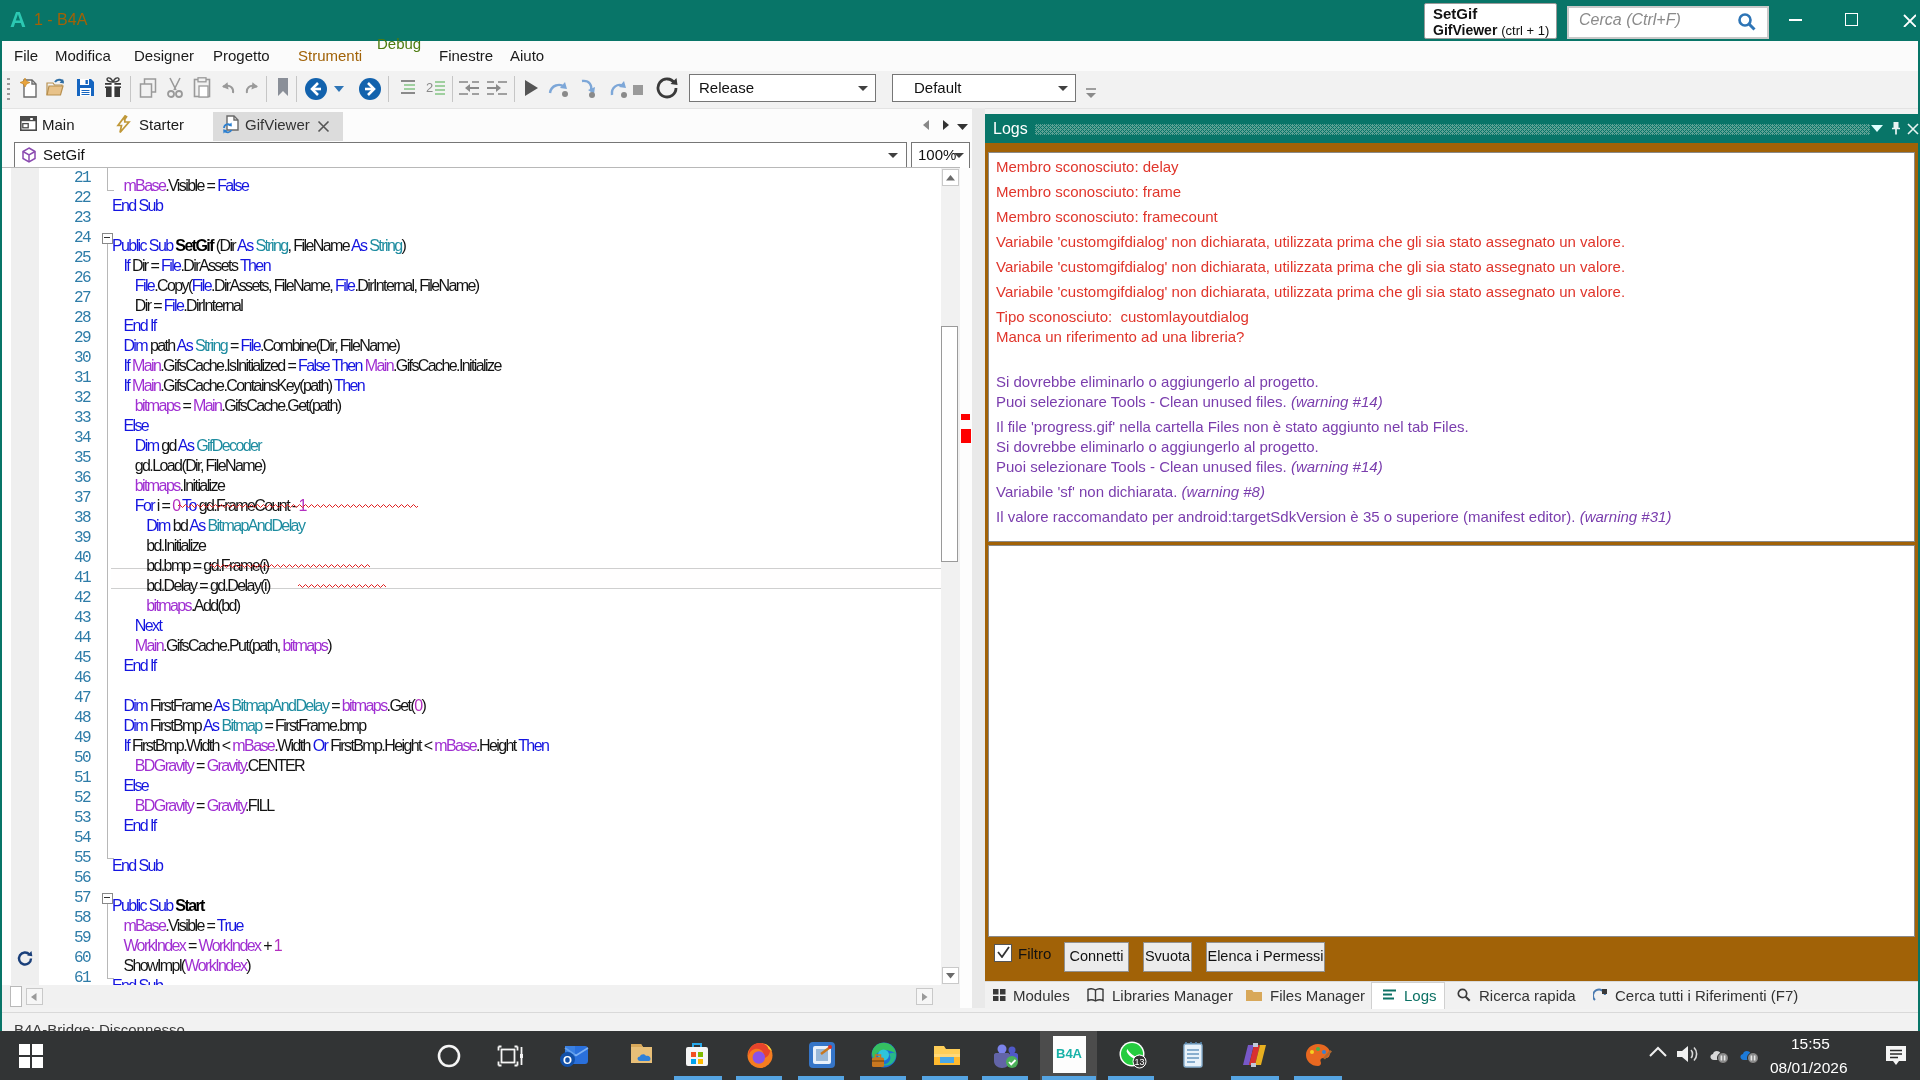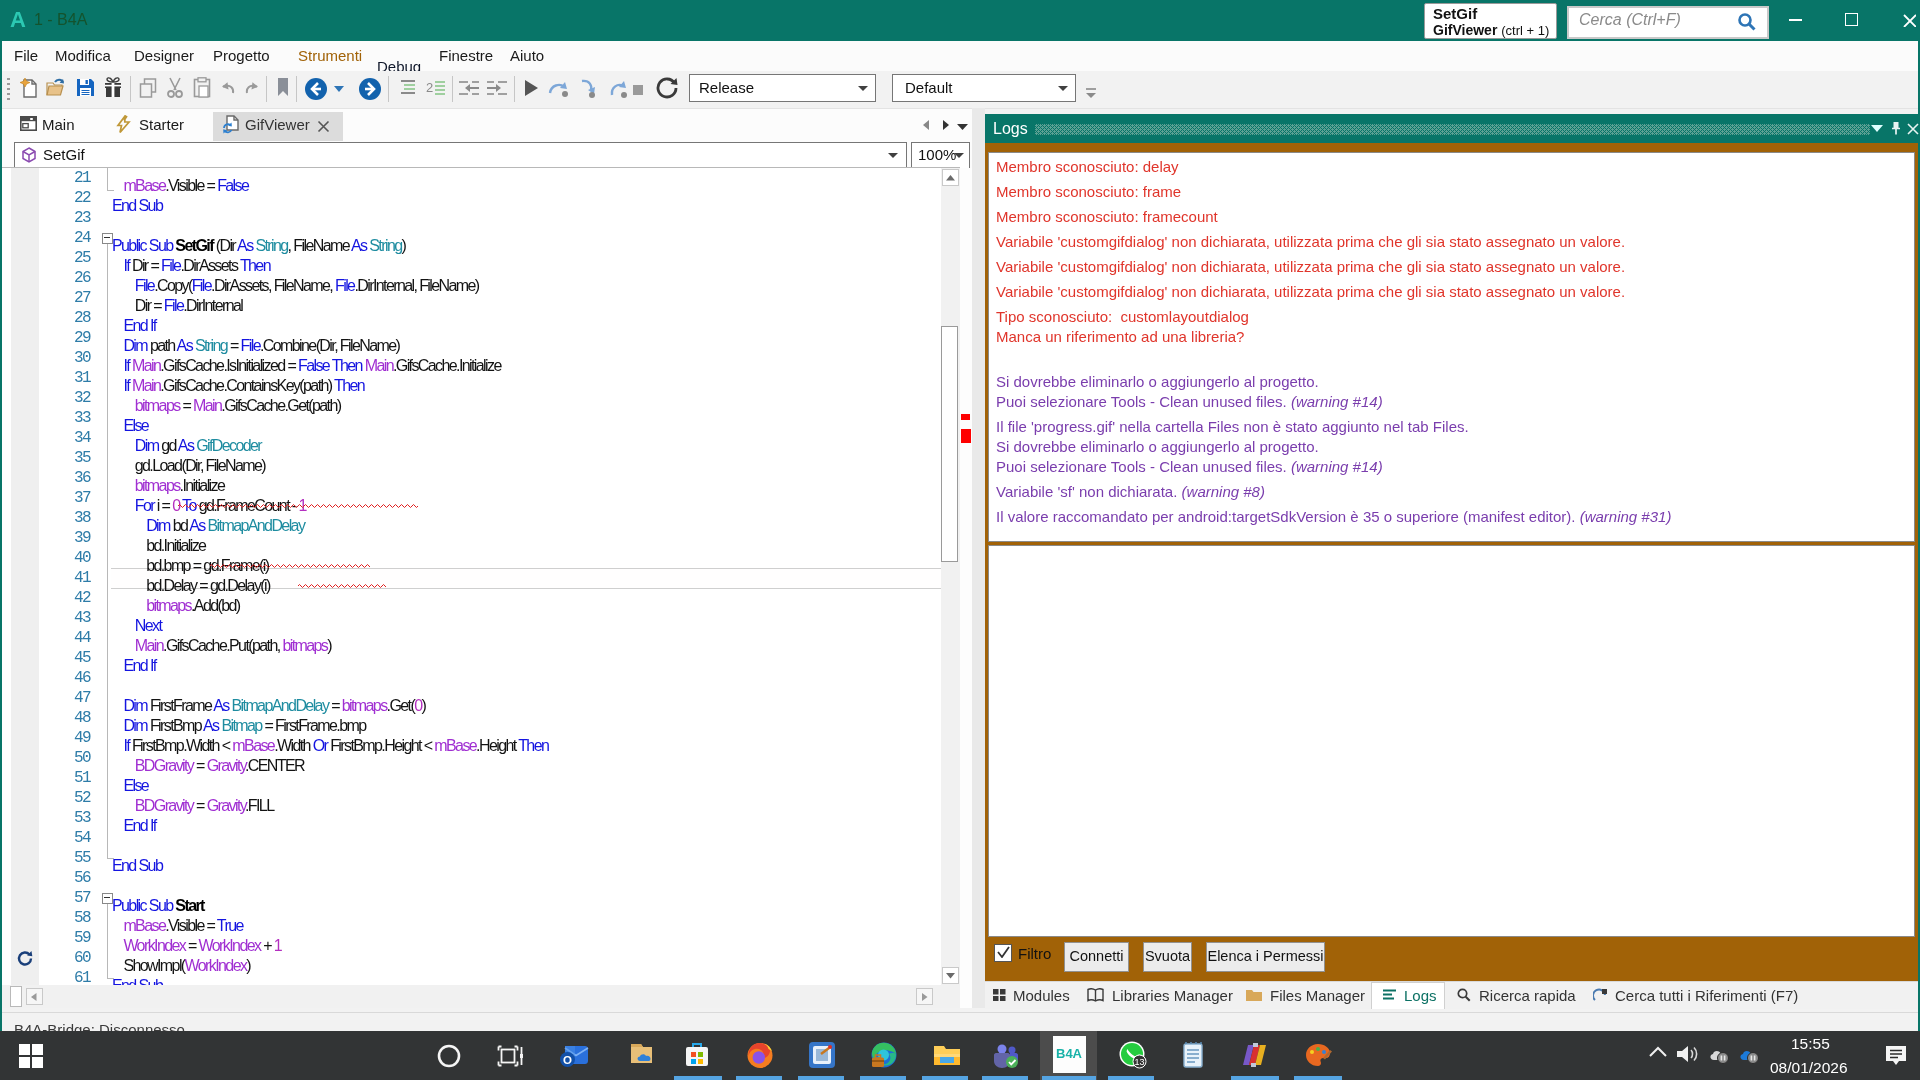--- a/index.html
+++ b/index.html
@@ -28,21 +28,21 @@
 .btn{position:absolute;background:#ececec;border:1px solid #919191;font-size:14.5px;color:#111;text-align:center;white-space:nowrap;overflow:hidden}
 #btabs{position:absolute;left:0;top:867px;width:933px;height:27px;background:#f1f1f1;border-top:1px solid #d9d9d9}
 .btab{position:absolute;top:0;height:27px;font-size:15px;color:#333;line-height:27px}
 #taskbar{left:0;top:1031px;width:1920px;height:49px;background:#323435}
 .tbul{position:absolute;top:45px;height:4px;background:#55a4e2}
 .trtxt{position:absolute;color:#fff;font-size:15.5px;white-space:nowrap}
 
 </style></head><body>
 <div class="abs" id="titlebar"></div>
 <div class="abs" style="left:10px;top:7px;font-size:22px;font-weight:bold;color:#2cc8b2;font-family:'Liberation Sans'">A</div>
-<div class="abs" style="left:34px;top:11px;font-size:16px;color:#14532d">1 - B4A</div>
+<div class="abs" style="left:34px;top:11px;font-size:16px;color:#a16207">1 - B4A</div>
 <div class="abs" style="left:1424px;top:3px;width:131px;height:34px;background:#fff;border:1px solid #9a9a9a;border-radius:2px">
     <div style="position:absolute;left:8px;top:1px;font-size:15px;font-weight:bold;color:#111">SetGif</div>
     <div style="position:absolute;left:8px;top:18px;font-size:14px;color:#111;white-space:nowrap"><b>GifViewer</b>&nbsp;<span style="font-size:13px">(ctrl + 1)</span></div>
   </div>
 <div class="abs" style="left:1567px;top:6px;width:198px;height:29px;background:#fff;border:2px solid #c9c9c9">
     <div style="position:absolute;left:10px;top:3px;font-size:16px;font-style:italic;color:#8a8a8a">Cerca (Ctrl+F)</div>
     <svg style="position:absolute;left:168px;top:4px" width="20" height="20" viewBox="0 0 20 20">
       <circle cx="8" cy="8" r="5.5" fill="none" stroke="#2e75b6" stroke-width="2.6"></circle>
       <path d="M12 12l5.5 5.5" stroke="#2e75b6" stroke-width="3"></path>
     </svg>
@@ -51,21 +51,21 @@
 <div class="abs" style="left:1845px;top:13px;width:11px;height:11px;border:1.5px solid #fff"></div>
 <svg style="position:absolute;left:1903px;top:14px" width="13" height="13" viewBox="0 0 13 13">
     <path d="M1 1l12 12M13 1L1 13" stroke="#fff" stroke-width="1.8"></path>
   </svg>
 <div class="abs" id="menubar"></div>
 <div class="abs mi" style="left:14px;top:41px;color:#1a1a1a">File</div>
 <div class="abs mi" style="left:55px;top:41px;color:#1a1a1a">Modifica</div>
 <div class="abs mi" style="left:134px;top:41px;color:#1a1a1a">Designer</div>
 <div class="abs mi" style="left:213px;top:41px;color:#1a1a1a">Progetto</div>
 <div class="abs mi" style="left:298px;top:41px;color:#a16207">Strumenti</div>
-<div class="abs mi" style="left:377px;top:52px;color:#0f172a">Debug</div>
+<div class="abs mi" style="left:377px;top:29px;color:#4d7c0f">Debug</div>
 <div class="abs mi" style="left:439px;top:41px;color:#1a1a1a">Finestre</div>
 <div class="abs mi" style="left:510px;top:41px;color:#1a1a1a">Aiuto</div>
 <div class="abs" id="toolbar"></div>
 <div style="position:absolute;left:7px;top:78px;width:3px;height:24px;background-image:repeating-linear-gradient(#9a9a9a 0 2px,transparent 2px 5px)"></div>
 <svg style="position:absolute;left:19px;top:77px" width="20" height="22" viewBox="0 0 20 22">
     <path d="M5 3h8l4 4v13H5z" fill="#fff" stroke="#6b6b6b" stroke-width="1.4"></path>
     <path d="M13 3v4h4" fill="none" stroke="#6b6b6b" stroke-width="1.4"></path>
     <path d="M6 1l1.6 3.2L11 5.5 7.6 7 6 10 4.4 7 1 5.5l3.4-1.3z" fill="#e8a33d" stroke="#c07f1a" stroke-width=".6"></path>
   </svg>
 <svg style="position:absolute;left:46px;top:77px" width="22" height="22" viewBox="0 0 22 22">
@@ -167,21 +167,21 @@
     <path d="M4 16C3 8 10 4 15 7" fill="none" stroke="#7da7d8" stroke-width="2.4"></path>
     <path d="M16 2l2 7-7-1z" fill="#7da7d8"></path>
     <circle cx="16" cy="16" r="3" fill="#8a8a8a"></circle>
   </svg>
 <div style="position:absolute;left:633px;top:85px;width:10px;height:10px;background:#9a9a9a"></div>
 <svg style="position:absolute;left:656px;top:77px" width="23" height="23" viewBox="0 0 23 23">
     <path d="M18.5 6A9 9 0 1 0 20 11" fill="none" stroke="#3a3a3a" stroke-width="2.8"></path>
     <path d="M20.5 1l1 7-7-1z" fill="#3a3a3a"></path>
   </svg>
 <div style="position:absolute;left:689px;top:74px;width:187px;height:28px;background:#fff;border:1px solid #767676;box-sizing:border-box;font-size:15px;color:#111;line-height:26px;padding-left:9px">Release<span style="position:absolute;right:7px;top:50%;margin-top:-2px;width:0;height:0;border-left:5px solid transparent;border-right:5px solid transparent;border-top:5px solid #404040"></span></div>
-<div style="position:absolute;left:892px;top:74px;width:184px;height:28px;background:#fff;border:1px solid #767676;box-sizing:border-box;font-size:15px;color:#111;line-height:26px;padding-left:12px">Default<span style="position:absolute;right:7px;top:50%;margin-top:-2px;width:0;height:0;border-left:5px solid transparent;border-right:5px solid transparent;border-top:5px solid #404040"></span></div>
+<div style="position:absolute;left:892px;top:74px;width:184px;height:28px;background:#fff;border:1px solid #767676;box-sizing:border-box;font-size:15px;color:#111;line-height:26px;padding-left:21px">Default<span style="position:absolute;right:7px;top:50%;margin-top:-2px;width:0;height:0;border-left:5px solid transparent;border-right:5px solid transparent;border-top:5px solid #404040"></span></div>
 <svg style="position:absolute;left:1085px;top:88px" width="12" height="12" viewBox="0 0 12 12">
     <path d="M1 1h10" stroke="#8a8a8a" stroke-width="1.6"></path>
     <path d="M1 4h10L6 9z" fill="#8a8a8a" transform="translate(0,1)"></path>
   </svg>
 <div class="abs" id="tabrow"></div>
 <div class="etab" style="left:12px;top:112px;position:absolute">
     <svg style="position:absolute;left:8px;top:4px" width="17" height="15" viewBox="0 0 17 15">
       <rect x="0.8" y="0.8" width="15.4" height="13.4" fill="#fff" stroke="#4a4a4a" stroke-width="1.6"></rect>
       <rect x="0.8" y="0.8" width="15.4" height="4.4" fill="#4a4a4a"></rect>
       <rect x="2.8" y="7.6" width="5.4" height="4.2" fill="none" stroke="#4a4a4a" stroke-width="1.3"></rect>

